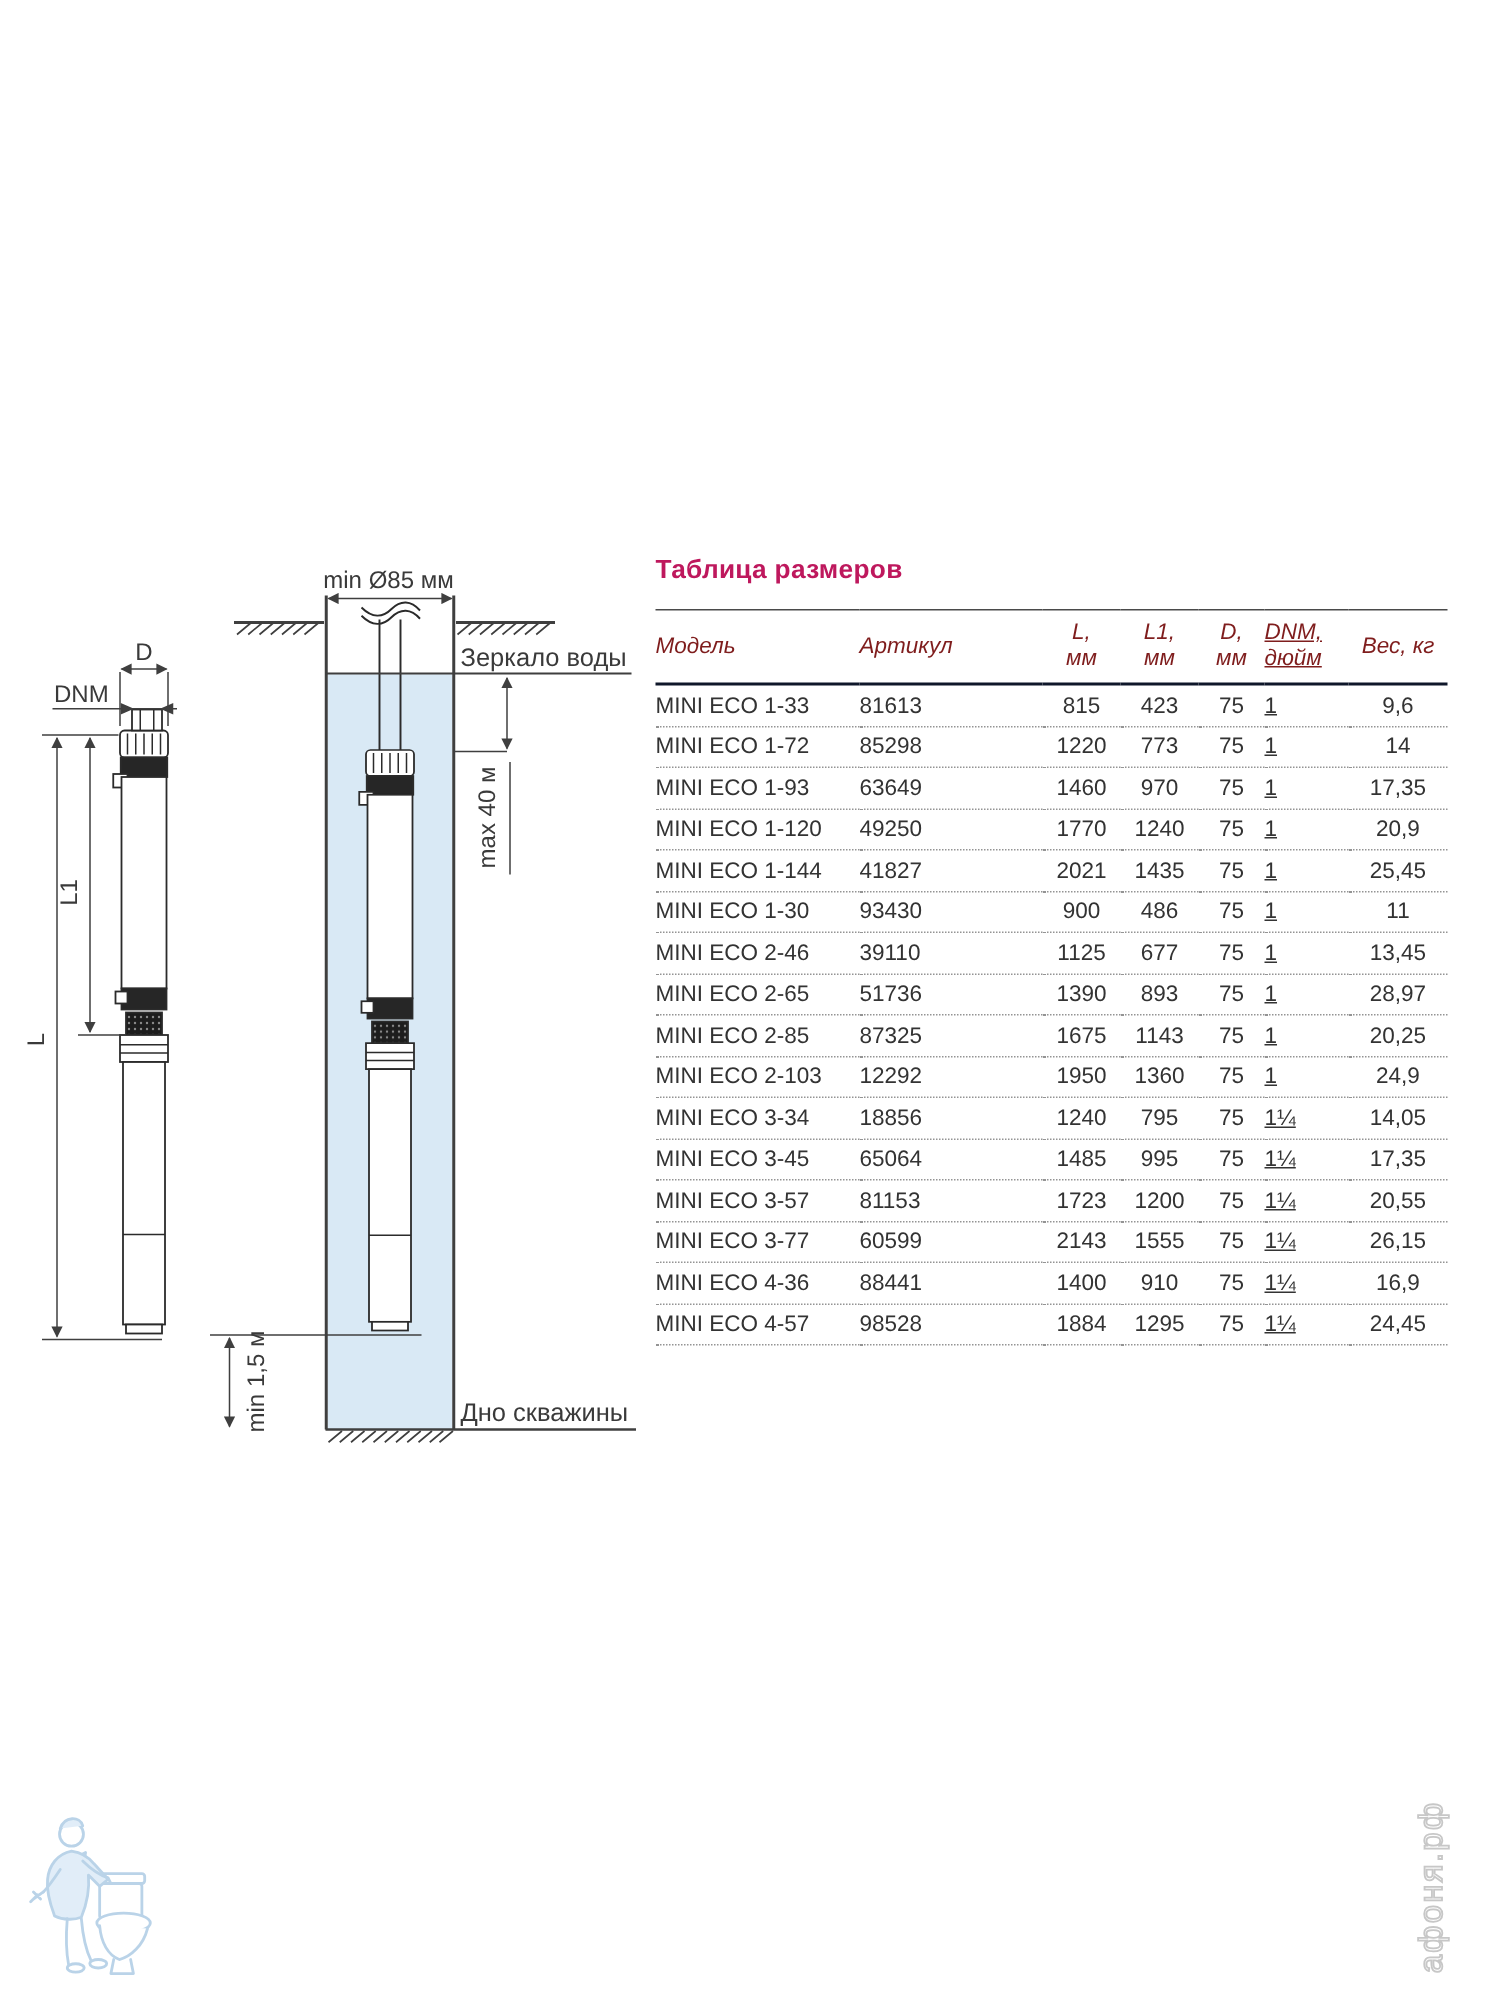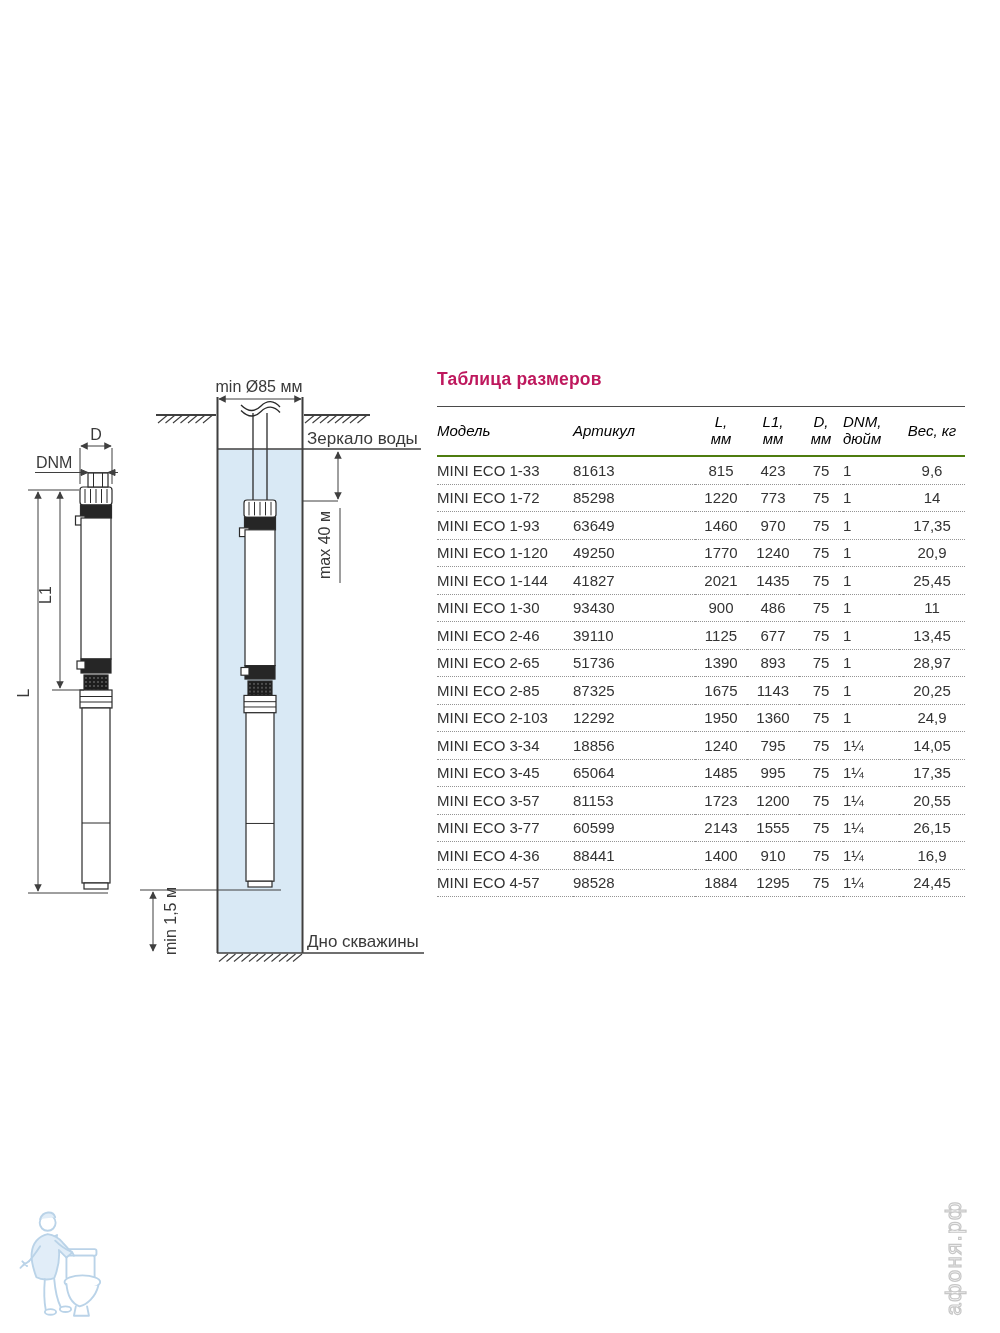--- a/index.html
+++ b/index.html
@@ -7,28 +7,28 @@
         font-family:"Liberation Sans",sans-serif;color:#333;}
 
   
   .diagram-svg{position:absolute;left:0;top:355px;width:445px;height:630px;}
   .dlabel{font-family:"Liberation Sans",sans-serif;fill:#3a3a3a;}
 
   
   .table-section{position:absolute;left:437px;top:369px;width:528px;}
   .table-title{margin:0 0 16px 0;font-size:17.5px;font-weight:bold;color:#be185d;letter-spacing:.2px;}
   table.dims{width:100%;border-collapse:collapse;border-top:1.5px solid #4a4a4a;table-layout:fixed;}
-  table.dims thead th{border-bottom:2px solid #4d7c0f;font-style:italic;font-weight:normal;
-        font-size:15px;color:#000000;height:48px;vertical-align:middle;padding:0;line-height:1.12;}
+  table.dims thead th{border-bottom:2px solid #0f172a;font-style:italic;font-weight:normal;
+        font-size:15px;color:#7f1d1d;height:48px;vertical-align:middle;padding:0;line-height:1.12;}
   table.dims tbody td{font-size:15px;color:#333;height:26.5px;border-bottom:1.5px dotted #949494;
         padding:0;white-space:nowrap;vertical-align:middle;}
   .al-left{text-align:left;}
   .al-center{text-align:center;}
   .c0{width:136px;} .c1{width:122px;} .c2{width:52px;} .c3{width:52px;}
-  .c4{width:44px;} .c5{width:56px;} .c6{width:auto;text-align:center;}
+  .c4{width:44px;} .c5{width:56px;text-decoration:underline;} .c6{width:auto;text-align:center;}
   th.c5,td.c5{padding-left:6px;}
 
   
   .plumber-wm{position:absolute;left:12px;top:1203px;width:122px;height:126px;opacity:.85;}
   .site-wm{position:absolute;left:941px;top:1188px;width:140px;height:40px;
         transform:rotate(-90deg) translateX(-140px);transform-origin:0 0;
         font-size:22px;letter-spacing:1.5px;color:#fdfdfd;
         -webkit-text-stroke:1.2px #c7c7c7;text-align:center;}
 </style>
 </head>

